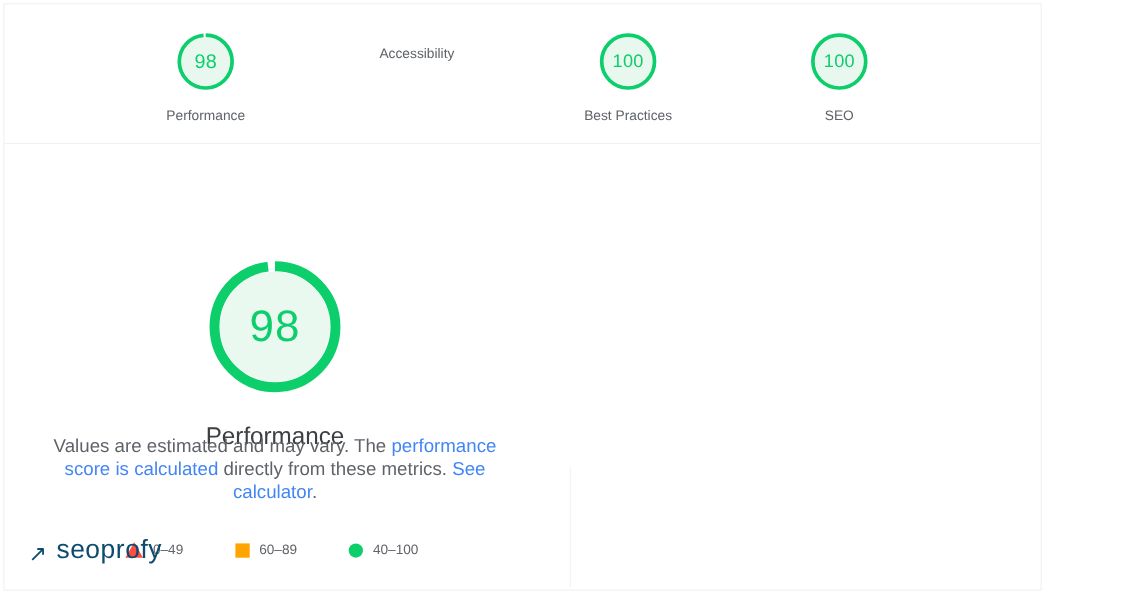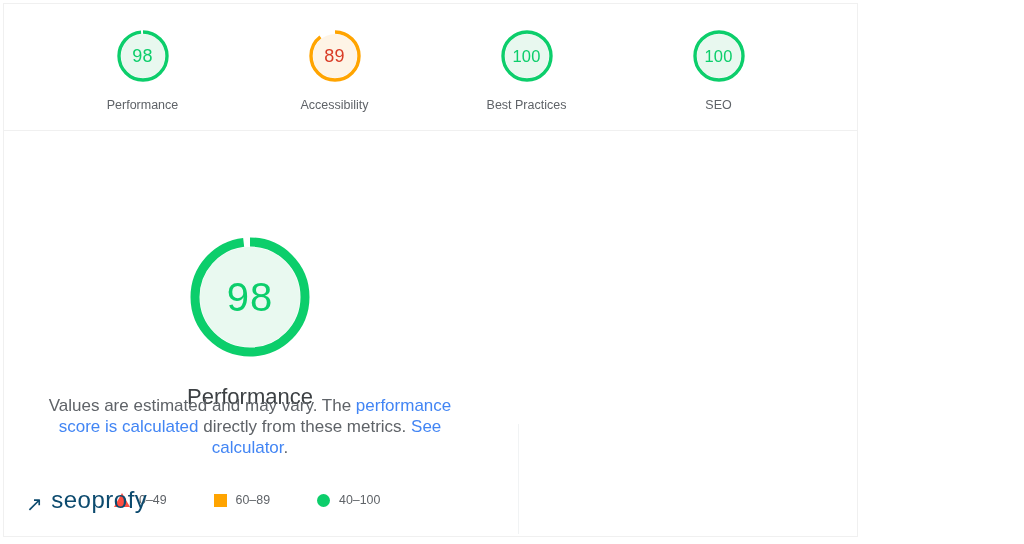--- a/index.html
+++ b/index.html
@@ -13,21 +13,21 @@
     font-family: "Liberation Sans", sans-serif;
     overflow: hidden;
     position: relative;
   }
 
   
   .report-card {
     position: absolute;
     left: 3px;
     top: 3px;
-    width: 855px;
+    width: 944px;
     height: 534px;
     background: #ffffff;
     border: 1px solid #f0f0f0;
     box-sizing: border-box;
     overflow: hidden;
   }
 
   
   .summary-strip {
     position: relative;
@@ -219,27 +219,20 @@
           <svg viewBox="0 0 56 56">
             <circle cx="28" cy="28" r="22" fill="#e8f8ef" stroke="none"></circle>
             <circle cx="28" cy="28" r="24" fill="none" stroke="#0cce6b" stroke-width="3.4" stroke-dasharray="147.8 150.8" stroke-linecap="butt"></circle>
           </svg>
           <div class="gauge-value" style="color:#0cce6b">98</div>
         </div>
         <div class="gauge-label">Performance</div>
       </div>
 
       <div class="gauge-item">
-        <div class="gauge-ring">
-          <svg viewBox="0 0 56 56">
-            <circle cx="28" cy="28" r="22" fill="#fef4e6" stroke="none"></circle>
-            <circle cx="28" cy="28" r="24" fill="none" stroke="#ffa400" stroke-width="3.4" stroke-dasharray="134.2 150.8" stroke-linecap="butt"></circle>
-          </svg>
-          <div class="gauge-value" style="color:#d93b25">89</div>
-        </div>
         <div class="gauge-label">Accessibility</div>
       </div>
 
       <div class="gauge-item">
         <div class="gauge-ring">
           <svg viewBox="0 0 56 56">
             <circle cx="28" cy="28" r="22" fill="#e8f8ef" stroke="none"></circle>
             <circle cx="28" cy="28" r="24" fill="none" stroke="#0cce6b" stroke-width="3.4" stroke-dasharray="150.8 0" stroke-linecap="butt"></circle>
           </svg>
           <div class="gauge-value" style="color:#0cce6b;font-size:16.5px">100</div>

